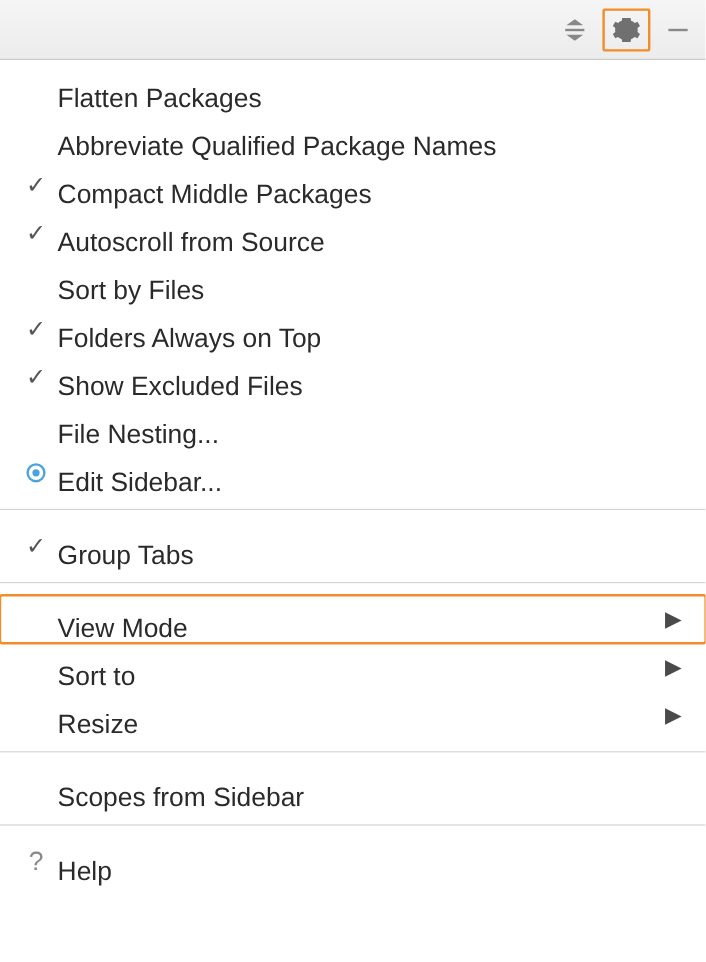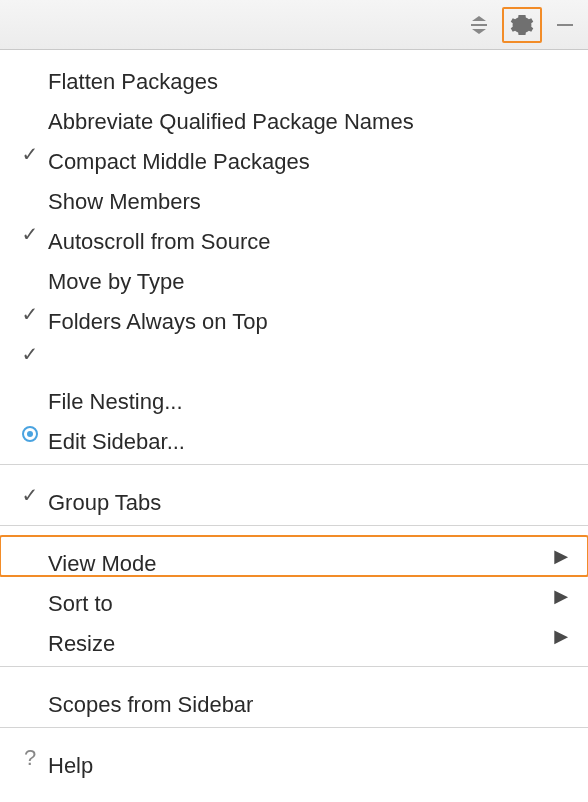--- a/index.html
+++ b/index.html
@@ -127,43 +127,40 @@
       <span class="ind"></span>
       <span class="label">Abbreviate Qualified Package Names</span>
     </div>
     <div class="menu-item">
       <span class="ind">
         <span class="chk"></span>
       </span>
       <span class="label">Compact Middle Packages</span>
     </div>
     <div class="menu-item">
-      <span class="ind"></span>
-      <span class="label">Show Members</span>
-    </div>
-    <div class="menu-item">
       <span class="ind">
         <span class="chk"></span>
       </span>
       <span class="label">Autoscroll from Source</span>
     </div>
     <div class="menu-item">
       <span class="ind"></span>
-      <span class="label">Move by Type</span>
+      <span class="label">Sort by Files</span>
     </div>
     <div class="menu-item">
       <span class="ind">
         <span class="chk"></span>
       </span>
       <span class="label">Folders Always on Top</span>
     </div>
     <div class="menu-item">
       <span class="ind">
         <span class="chk"></span>
       </span>
+      <span class="label">Show Excluded Files</span>
     </div>
     <div class="menu-item">
       <span class="ind"></span>
       <span class="label">File Nesting...</span>
     </div>
     <div class="menu-item">
       <span class="ind">
         <span class="radio">
           <span class="dot"></span>
         </span>

